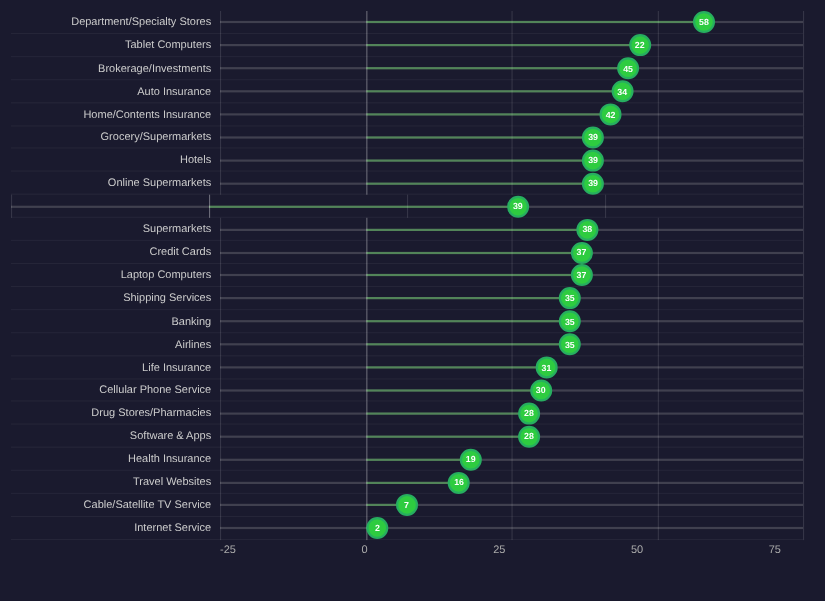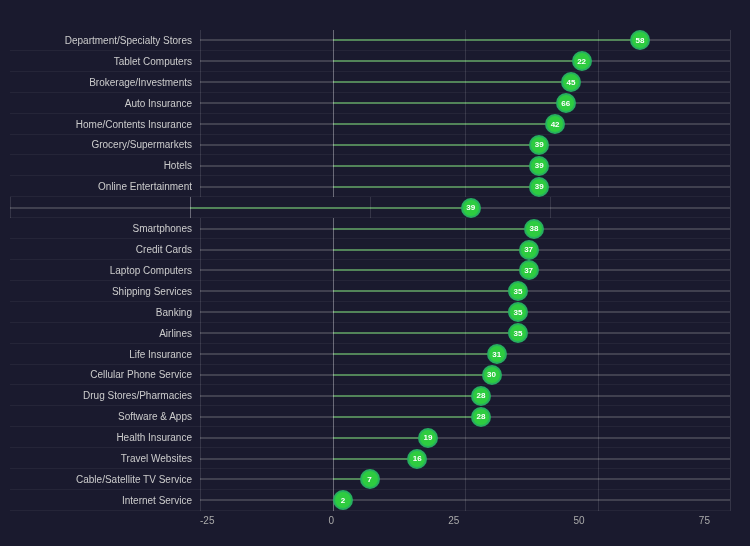--- a/index.html
+++ b/index.html
@@ -18,21 +18,20 @@
       height: 546px;
       background: #1a1a2e;
       position: relative;
       padding: 10px 20px 40px 10px;
     }
     .chart-inner {
       display: flex;
       flex-direction: column;
       height: 100%;
       position: relative;
-      margin-top: 20px;
     }
     .row {
       display: flex;
       align-items: center;
       flex: 1;
       position: relative;
     }
     .row-label {
       width: 190px;
       text-align: right;
@@ -149,21 +148,21 @@
           <div class="grid-line" style="left: 75%;"></div>
           <div class="grid-line" style="left: 100%;"></div>
         </div>
       </div>
       <div class="row">
         <div class="row-label">Auto Insurance</div>
         <div class="row-separator"></div>
         <div class="row-bar-area">
           <div class="bar" style="left: 0px; right: 0px;"></div>
           <div class="bar-fill" style="left: 25%; width: 44%;"></div>
-          <div class="dot" style="left: 69%;">66</div>
+          <div class="dot" style="left: 69%;">34</div>
           <div class="grid-line" style="left: 0%;"></div>
           <div class="zero-line" style="left: 25%;"></div>
           <div class="grid-line" style="left: 50%;"></div>
           <div class="grid-line" style="left: 75%;"></div>
           <div class="grid-line" style="left: 100%;"></div>
         </div>
       </div>
       <div class="row">
         <div class="row-label">Home/Contents Insurance</div>
         <div class="row-separator"></div>
@@ -200,21 +199,21 @@
           <div class="bar-fill" style="left: 25%; width: 39%;"></div>
           <div class="dot" style="left: 64%;">39</div>
           <div class="grid-line" style="left: 0%;"></div>
           <div class="zero-line" style="left: 25%;"></div>
           <div class="grid-line" style="left: 50%;"></div>
           <div class="grid-line" style="left: 75%;"></div>
           <div class="grid-line" style="left: 100%;"></div>
         </div>
       </div>
       <div class="row">
-        <div class="row-label">Online Entertainment</div>
+        <div class="row-label">Online Supermarkets</div>
         <div class="row-separator"></div>
         <div class="row-bar-area">
           <div class="bar" style="left: 0px; right: 0px;"></div>
           <div class="bar-fill" style="left: 25%; width: 39%;"></div>
           <div class="dot" style="left: 64%;">39</div>
           <div class="grid-line" style="left: 0%;"></div>
           <div class="zero-line" style="left: 25%;"></div>
           <div class="grid-line" style="left: 50%;"></div>
           <div class="grid-line" style="left: 75%;"></div>
           <div class="grid-line" style="left: 100%;"></div>
@@ -227,21 +226,21 @@
           <div class="bar-fill" style="left: 25%; width: 39%;"></div>
           <div class="dot" style="left: 64%;">39</div>
           <div class="grid-line" style="left: 0%;"></div>
           <div class="zero-line" style="left: 25%;"></div>
           <div class="grid-line" style="left: 50%;"></div>
           <div class="grid-line" style="left: 75%;"></div>
           <div class="grid-line" style="left: 100%;"></div>
         </div>
       </div>
       <div class="row">
-        <div class="row-label">Smartphones</div>
+        <div class="row-label">Supermarkets</div>
         <div class="row-separator"></div>
         <div class="row-bar-area">
           <div class="bar" style="left: 0px; right: 0px;"></div>
           <div class="bar-fill" style="left: 25%; width: 38%;"></div>
           <div class="dot" style="left: 63%;">38</div>
           <div class="grid-line" style="left: 0%;"></div>
           <div class="zero-line" style="left: 25%;"></div>
           <div class="grid-line" style="left: 50%;"></div>
           <div class="grid-line" style="left: 75%;"></div>
           <div class="grid-line" style="left: 100%;"></div>

